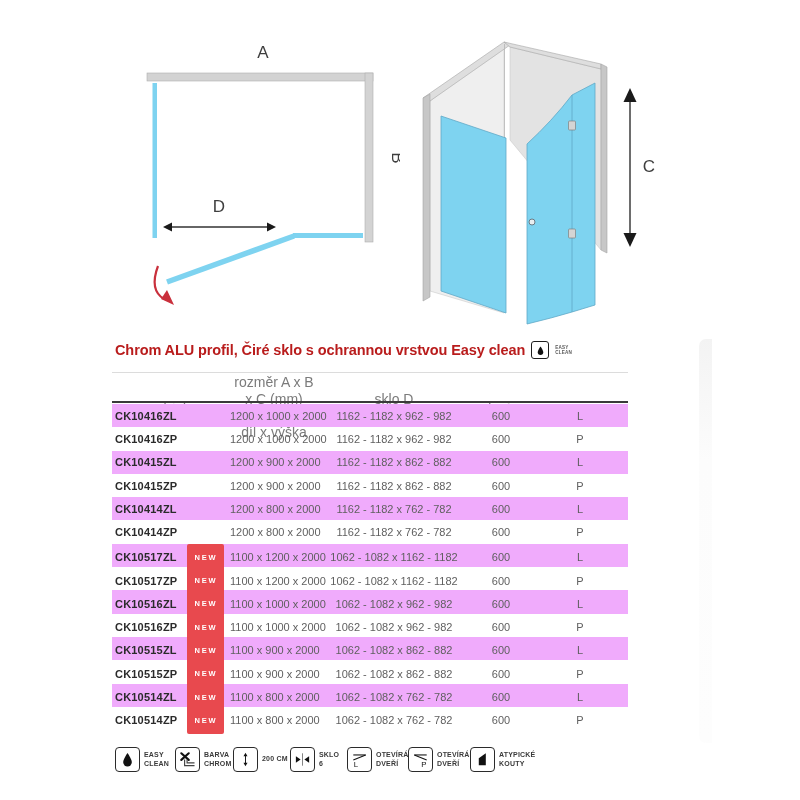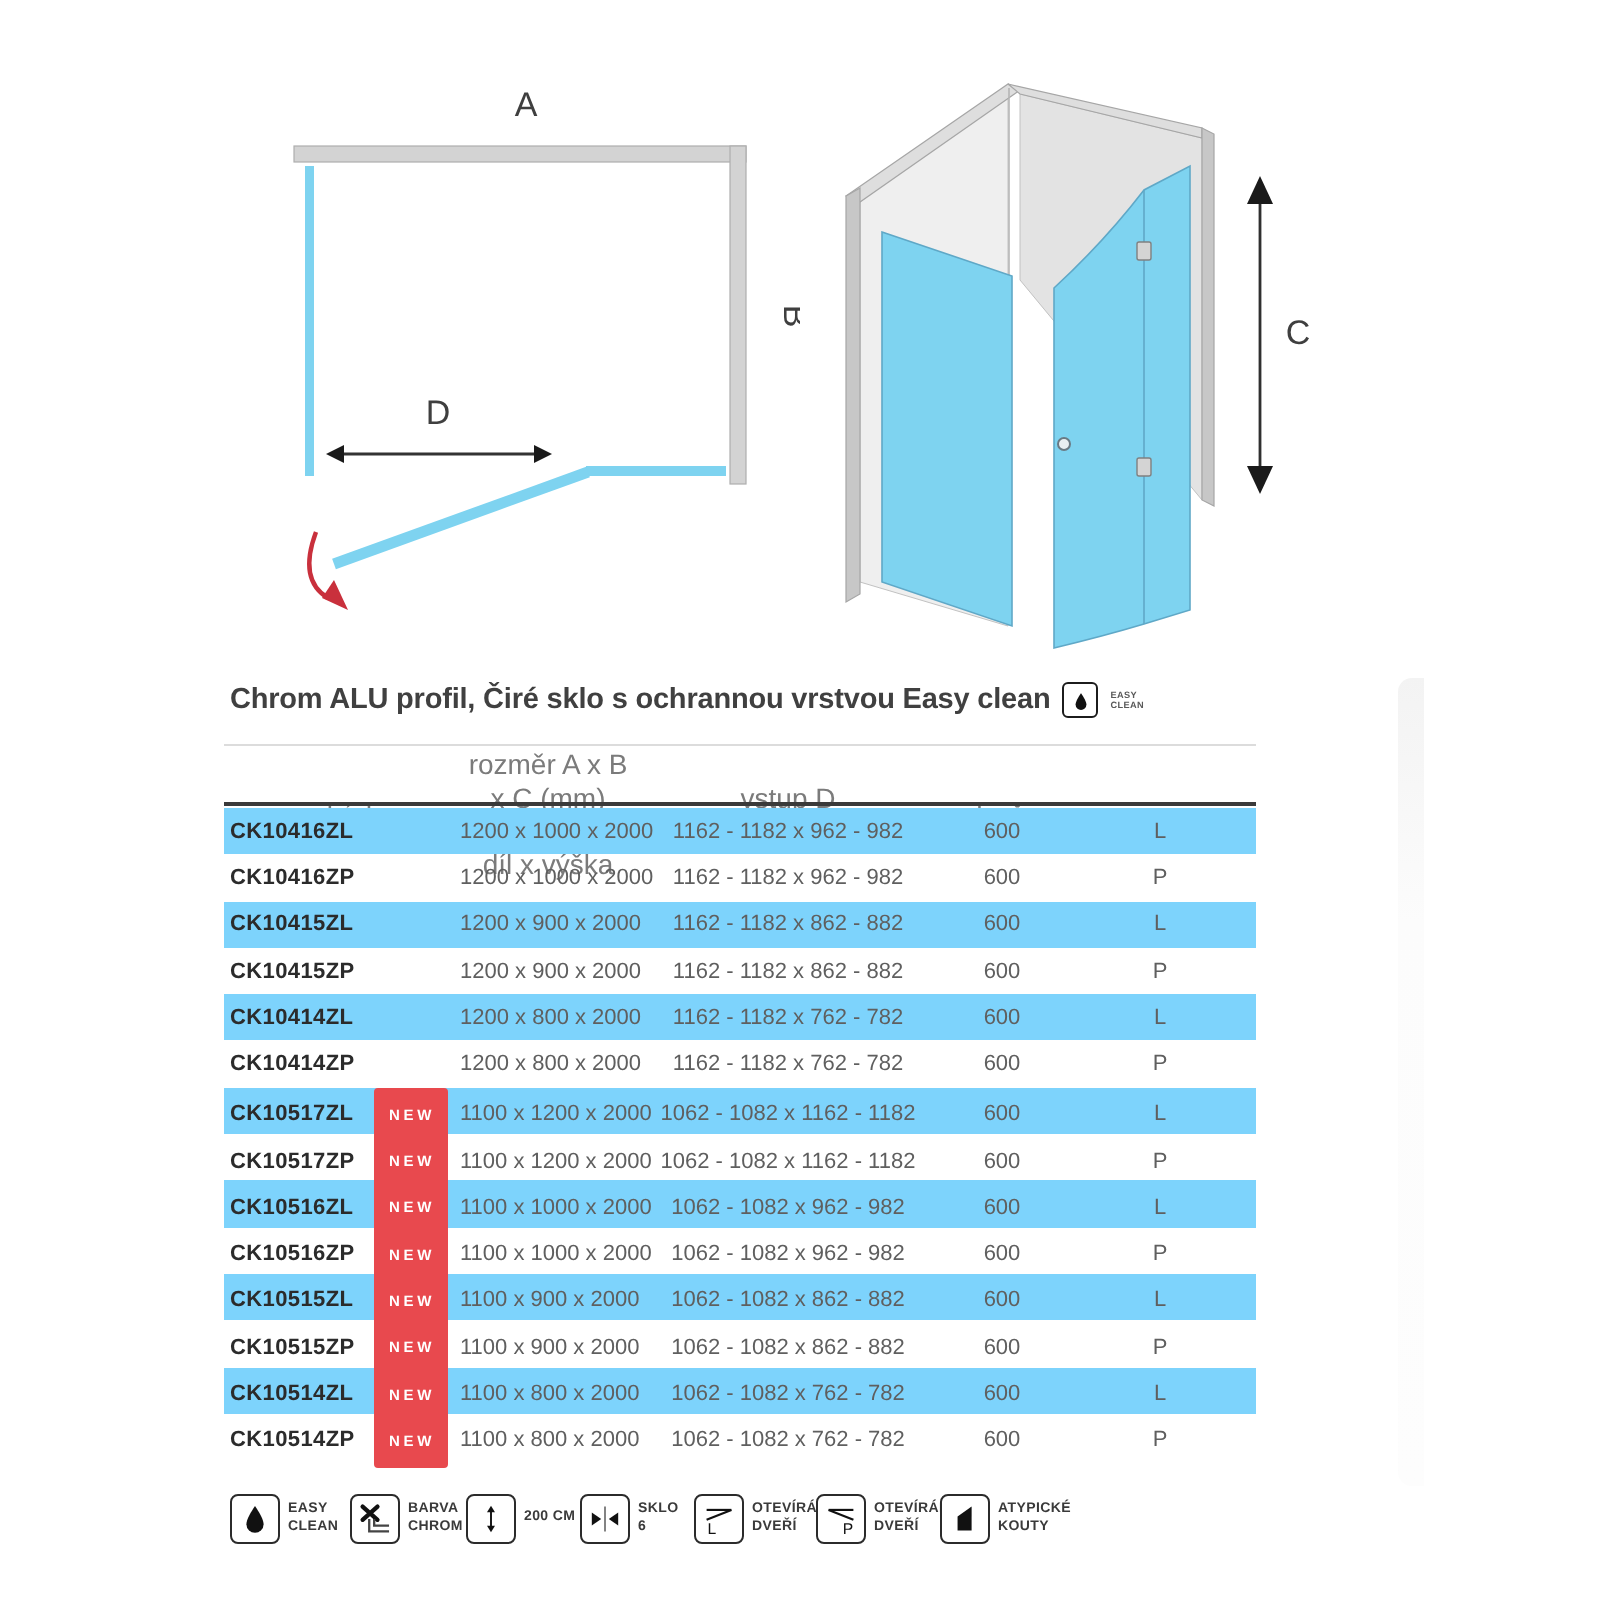--- a/index.html
+++ b/index.html
@@ -3,33 +3,33 @@
 <meta charset="utf-8">
 <style>
   html,body{margin:0;padding:0;}
   body{
     width:800px;height:800px;position:relative;background:#ffffff;overflow:hidden;
     font-family:"Liberation Sans", sans-serif;color:#3a3a3a;
   }
   .abs{position:absolute;}
   
   #title-row{left:115px;top:341px;display:flex;align-items:center;gap:6px;}
-  #page-title{font-size:14.5px;font-weight:bold;color:#404040;letter-spacing:-0.1px;white-space:nowrap;}
+  #page-title{font-size:14.5px;font-weight:bold;color:#b91c1c;letter-spacing:-0.1px;white-space:nowrap;}
   .ec-box{width:16px;height:16px;border:1.3px solid #1c1c1c;border-radius:3px;display:flex;align-items:center;justify-content:center;background:#fff;}
   .ec-mini-label{font-size:4.6px;line-height:1.15;color:#5a5a5a;font-weight:bold;letter-spacing:0.2px;}
   
   .tgrid{display:grid;grid-template-columns:74px 44px 88px 152px 62px 96px;align-items:center;}
   #table-sep-top{left:112px;top:372px;width:516px;height:1px;background:#dcdcdc;}
   #table-header{left:112px;top:374px;width:516px;height:27px;}
   .hcell{font-size:14px;line-height:1.18;color:#7b7b7b;text-align:center;}
   .hcell.left{text-align:right;padding-left:3px;}
   #header-rule{left:112px;top:401px;width:516px;height:2px;background:#3a3a3a;}
   #table-body{left:112px;top:404px;width:516px;}
   .trow{height:23.3px;}
-  .trow.shaded{background:#7dd3fc;}
+  .trow.shaded{background:#f0abfc;}
   .cell{font-size:11px;color:#5f5f5f;text-align:center;white-space:nowrap;}
   .cell.c-kod{font-weight:bold;color:#2b2b2b;text-align:left;padding-left:3px;letter-spacing:0.2px;}
   .badge-new{width:36px;height:27px;margin-left:1px;background:#e8494e;border-radius:2px;color:#fff;
     font-size:7.5px;font-weight:bold;letter-spacing:1.8px;display:flex;align-items:center;justify-content:center;padding-left:1px;}
   
   .fgroup{top:747px;display:flex;align-items:center;gap:4px;}
   .ficon{width:23px;height:23px;border:1.6px solid #2b2b2b;border-radius:4px;background:#fff;flex:0 0 auto;
     display:flex;align-items:center;justify-content:center;}
   .flabel{font-size:7px;line-height:1.15;color:#3a3a3a;font-weight:bold;letter-spacing:0.2px;}
   
@@ -101,21 +101,21 @@
 <div class="abs" id="table-sep-top"></div>
 
 <div class="abs tgrid" id="table-header">
   <div class="hcell left">kód</div>
   <div class="hcell"></div>
   <div class="hcell">
     <div>rozměr A x B x C (mm)</div>
     <div>dveře x pevný díl x výška</div>
   </div>
   <div class="hcell">
-    <div>vstup D</div>
+    <div>sklo D</div>
     <div>(mm)</div>
   </div>
   <div class="hcell">dveře</div>
 </div>
 
 <div class="abs" id="header-rule"></div>
 <div class="abs" id="table-body">
     <div class="trow tgrid shaded">
       <div class="cell c-kod">CK10416ZL</div>
       <div class="cell c-new"></div>

